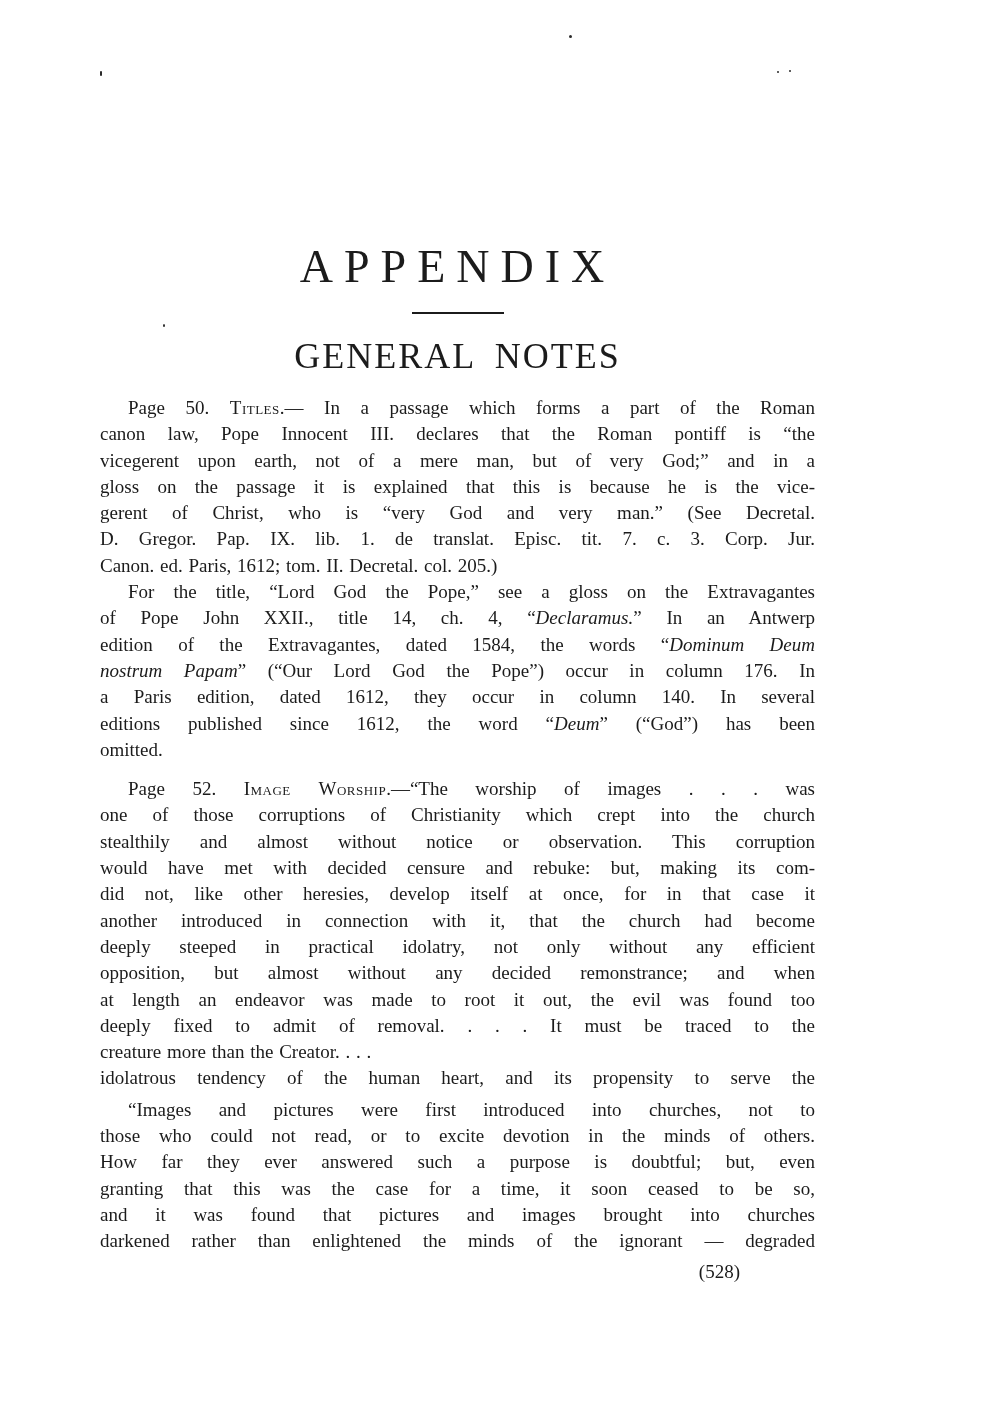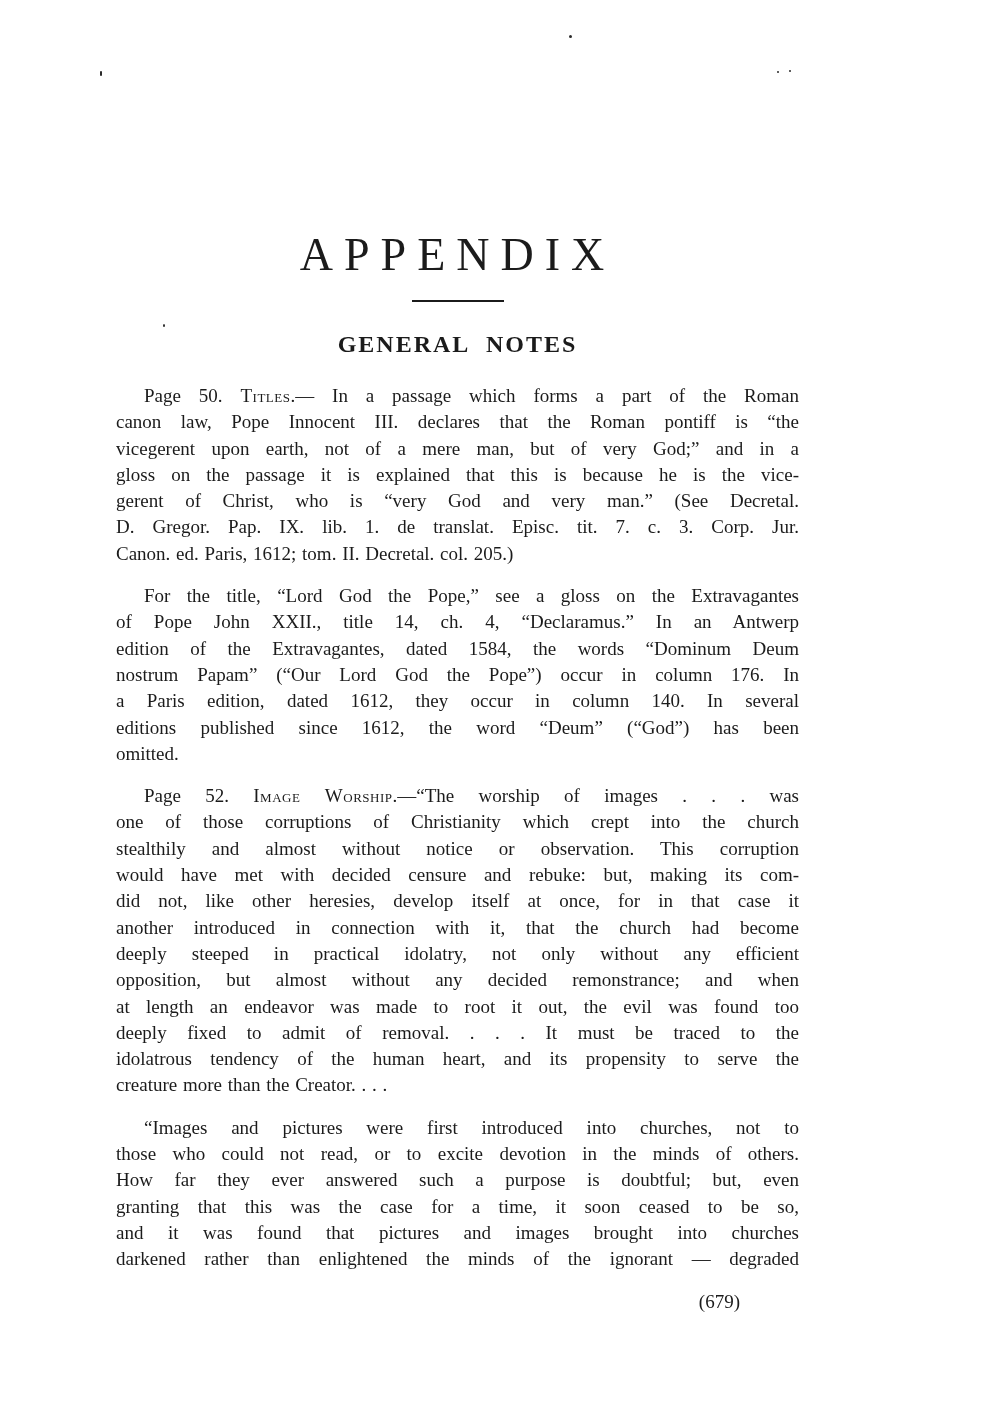--- a/index.html
+++ b/index.html
@@ -12,67 +12,67 @@
     height: 1411px;
     position: relative;
     overflow: hidden;
     font-family: "Liberation Serif", serif;
     color: #1b1b1b;
     -webkit-font-smoothing: antialiased;
   }
   .page-column {
     position: absolute;
     left: 100px;
-    top: 0;
+    top: 12px;
     width: 715px;
   }
   .doc-title {
     margin-top: 228px;
     text-align: center;
     font-size: 46px;
     line-height: 54px;
     letter-spacing: 11px;
     font-weight: 500;
     white-space: nowrap;
   }
   .title-rule {
     width: 92px;
     height: 2px;
     background: #1b1b1b;
     margin: 18px auto 0 auto;
   }
   .doc-subtitle {
     margin-top: 26px;
     text-align: center;
-    font-size: 24px;
+    font-size: 36px;
     line-height: 32px;
     letter-spacing: 2px;
     word-spacing: 9px;
-    font-weight: 700;
+    font-weight: 400;
     white-space: nowrap;
   }
   .body-text {
     margin-top: 23px;
     font-size: 19px;
   }
-  .para { margin: 16px; }
+  .para { margin: 0; }
   .line {
     line-height: 26.3px;
     text-align: justify;
     text-align-last: justify;
     word-spacing: 1px;
     white-space: nowrap;
   }
   .line.last {
     text-align-last: left;
   }
   .line.indent {
     text-indent: 28px;
   }
-  .it { }
+  .it { font-style: italic; }
   .sc { font-variant: small-caps; letter-spacing: 0.5px; }
   .page-number {
     font-size: 19px;
     line-height: 26px;
     text-align: right;
     padding-right: 75px;
     margin-top: 4px;
   }
   .speck {
     position: absolute;
@@ -119,27 +119,27 @@
         <div class="line indent"><span>Page 52. </span><span class="sc">Image Worship</span><span>.—“The worship of images . . . was</span></div>
         <div class="line"><span>one of those corruptions of Christianity which crept into the church</span></div>
         <div class="line"><span>stealthily and almost without notice or observation. This corruption</span></div>
         <div class="line"><span>would have met with decided censure and rebuke: but, making its com-</span></div>
         <div class="line"><span>did not, like other heresies, develop itself at once, for in that case it</span></div>
         <div class="line"><span>another introduced in connection with it, that the church had become</span></div>
         <div class="line"><span>deeply steeped in practical idolatry, not only without any efficient</span></div>
         <div class="line"><span>opposition, but almost without any decided remonstrance; and when</span></div>
         <div class="line"><span>at length an endeavor was made to root it out, the evil was found too</span></div>
         <div class="line"><span>deeply fixed to admit of removal. . . . It must be traced to the</span></div>
+        <div class="line last"><span>creature more than the Creator. . . .</span></div>
         <div class="line"><span>idolatrous tendency of the human heart, and its propensity to serve the</span></div>
-        <div class="line last"><span>creature more than the Creator. . . .</span></div>
       </div>
       <div class="para" style="margin-top: 5px;">
         <div class="line indent"><span>“Images and pictures were first introduced into churches, not to</span></div>
         <div class="line"><span>those who could not read, or to excite devotion in the minds of others.</span></div>
         <div class="line"><span>How far they ever answered such a purpose is doubtful; but, even</span></div>
         <div class="line"><span>granting that this was the case for a time, it soon ceased to be so,</span></div>
         <div class="line"><span>and it was found that pictures and images brought into churches</span></div>
         <div class="line"><span>darkened rather than enlightened the minds of the ignorant — degraded</span></div>
       </div>
     </div>
 
-  <div class="page-number">(679)</div>
+  <div class="page-number">(528)</div>
 </div>
 
 </body></html>

